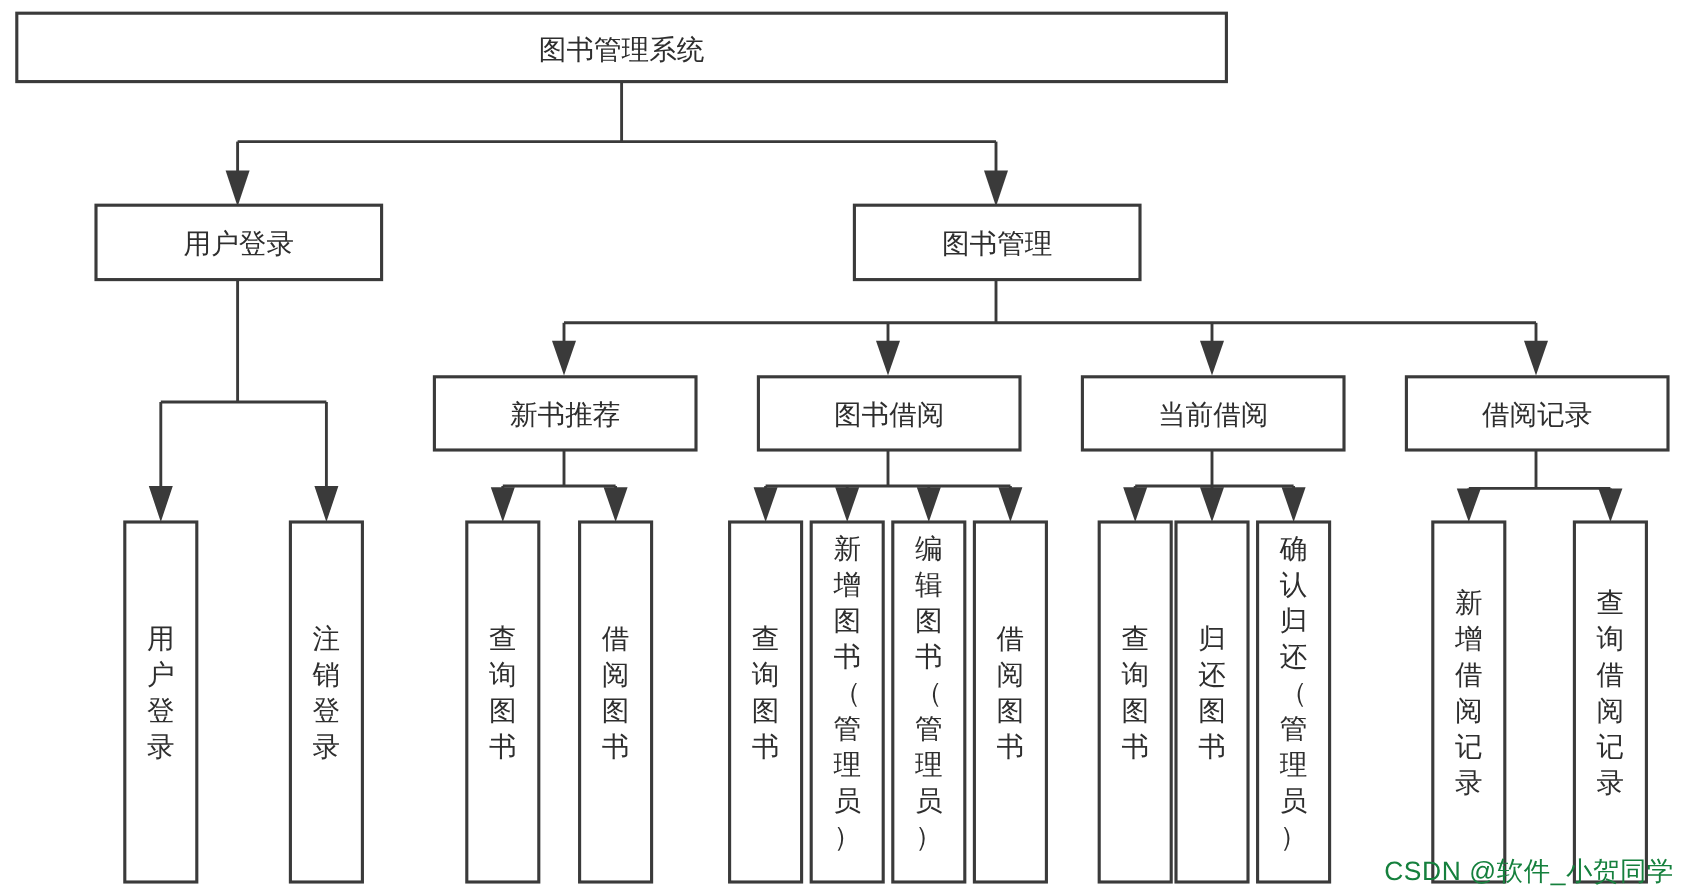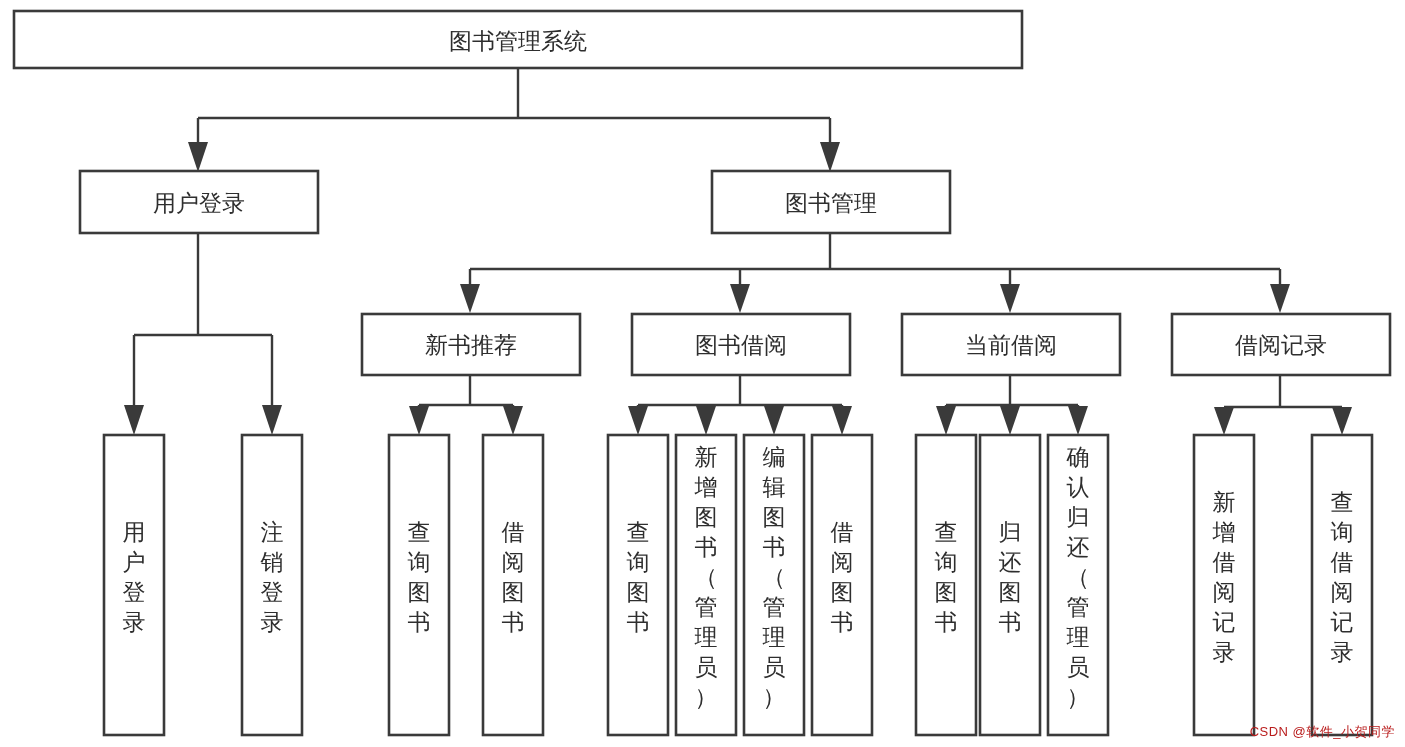--- a/index.html
+++ b/index.html
@@ -53,22 +53,22 @@
     fill: #2e2e2e;
     font-family: "Liberation Sans", "DejaVu Sans", sans-serif;
     font-size: 23px;
     text-anchor: middle;
   }
   .watermark-text {
     position: absolute;
     right: 10px;
     bottom: 6px;
     font-family: "Liberation Sans", "DejaVu Sans", sans-serif;
-    font-size: 13px;
-    color: #b91c1c;
+    font-size: 22px;
+    color: #15803d;
     letter-spacing: 0.5px;
     white-space: nowrap;
     pointer-events: none;
   }
 </style>
 </head>
 <body>
 
 <div id="diagram-root">
 

